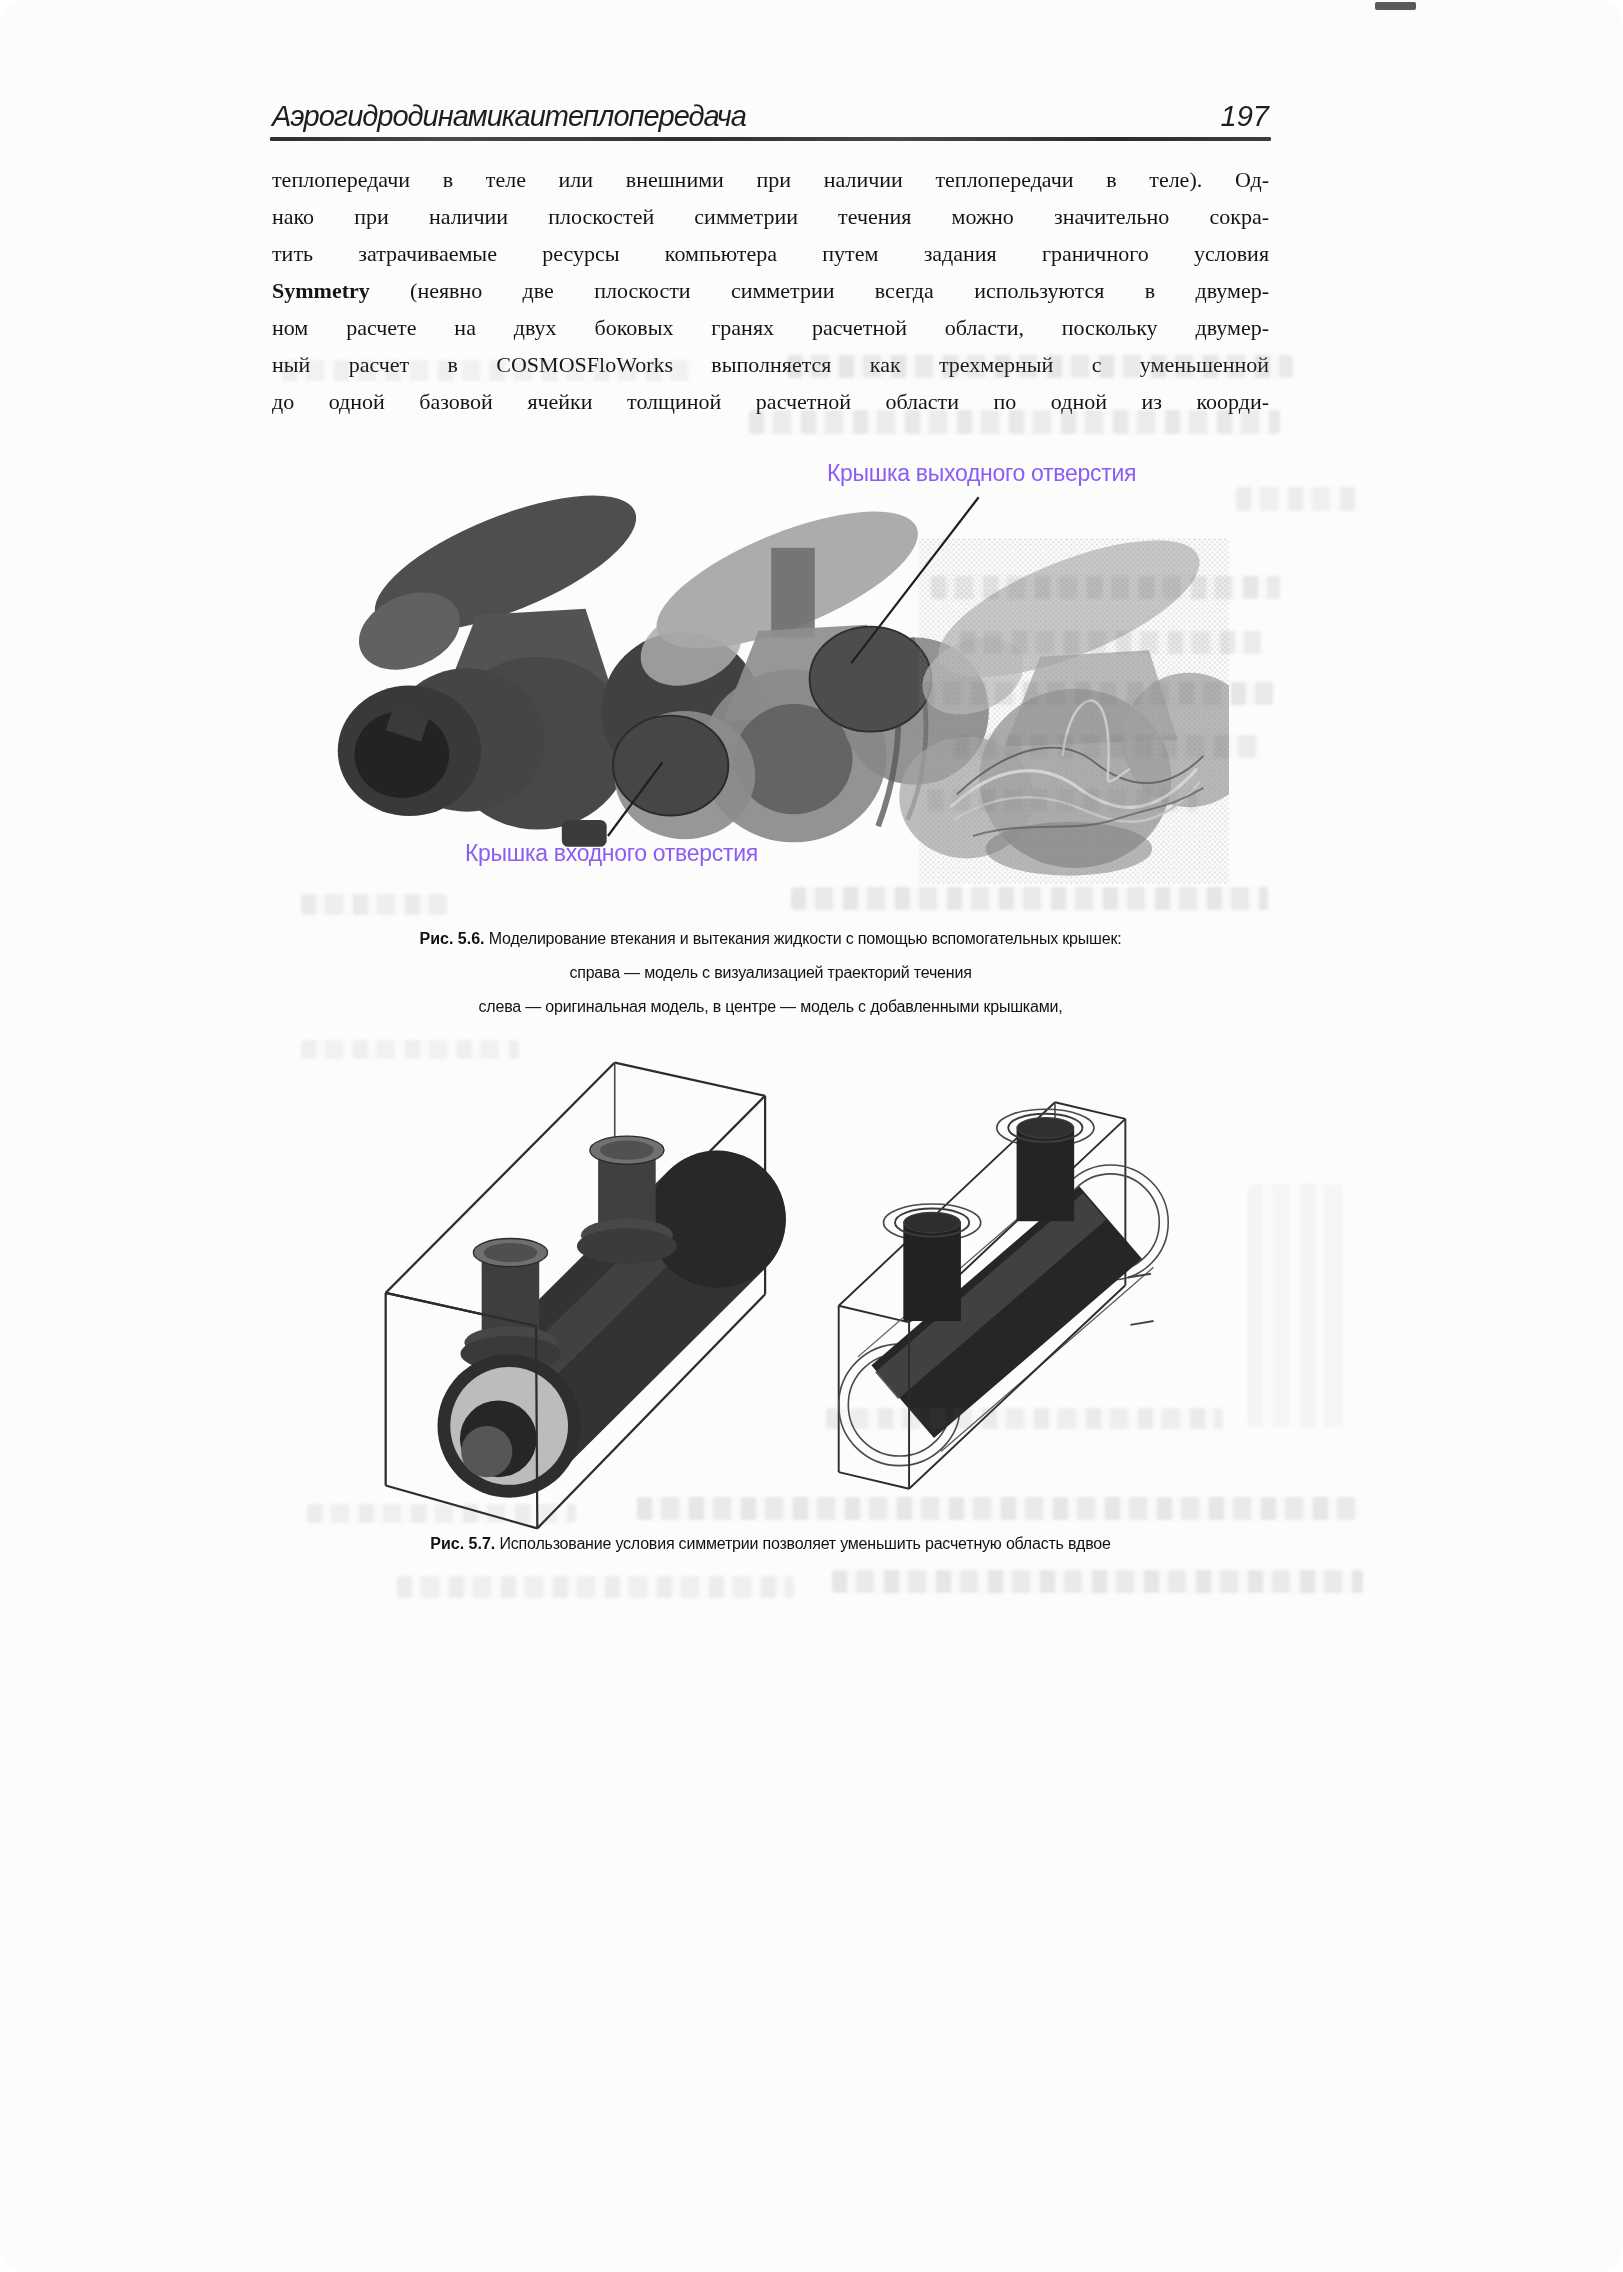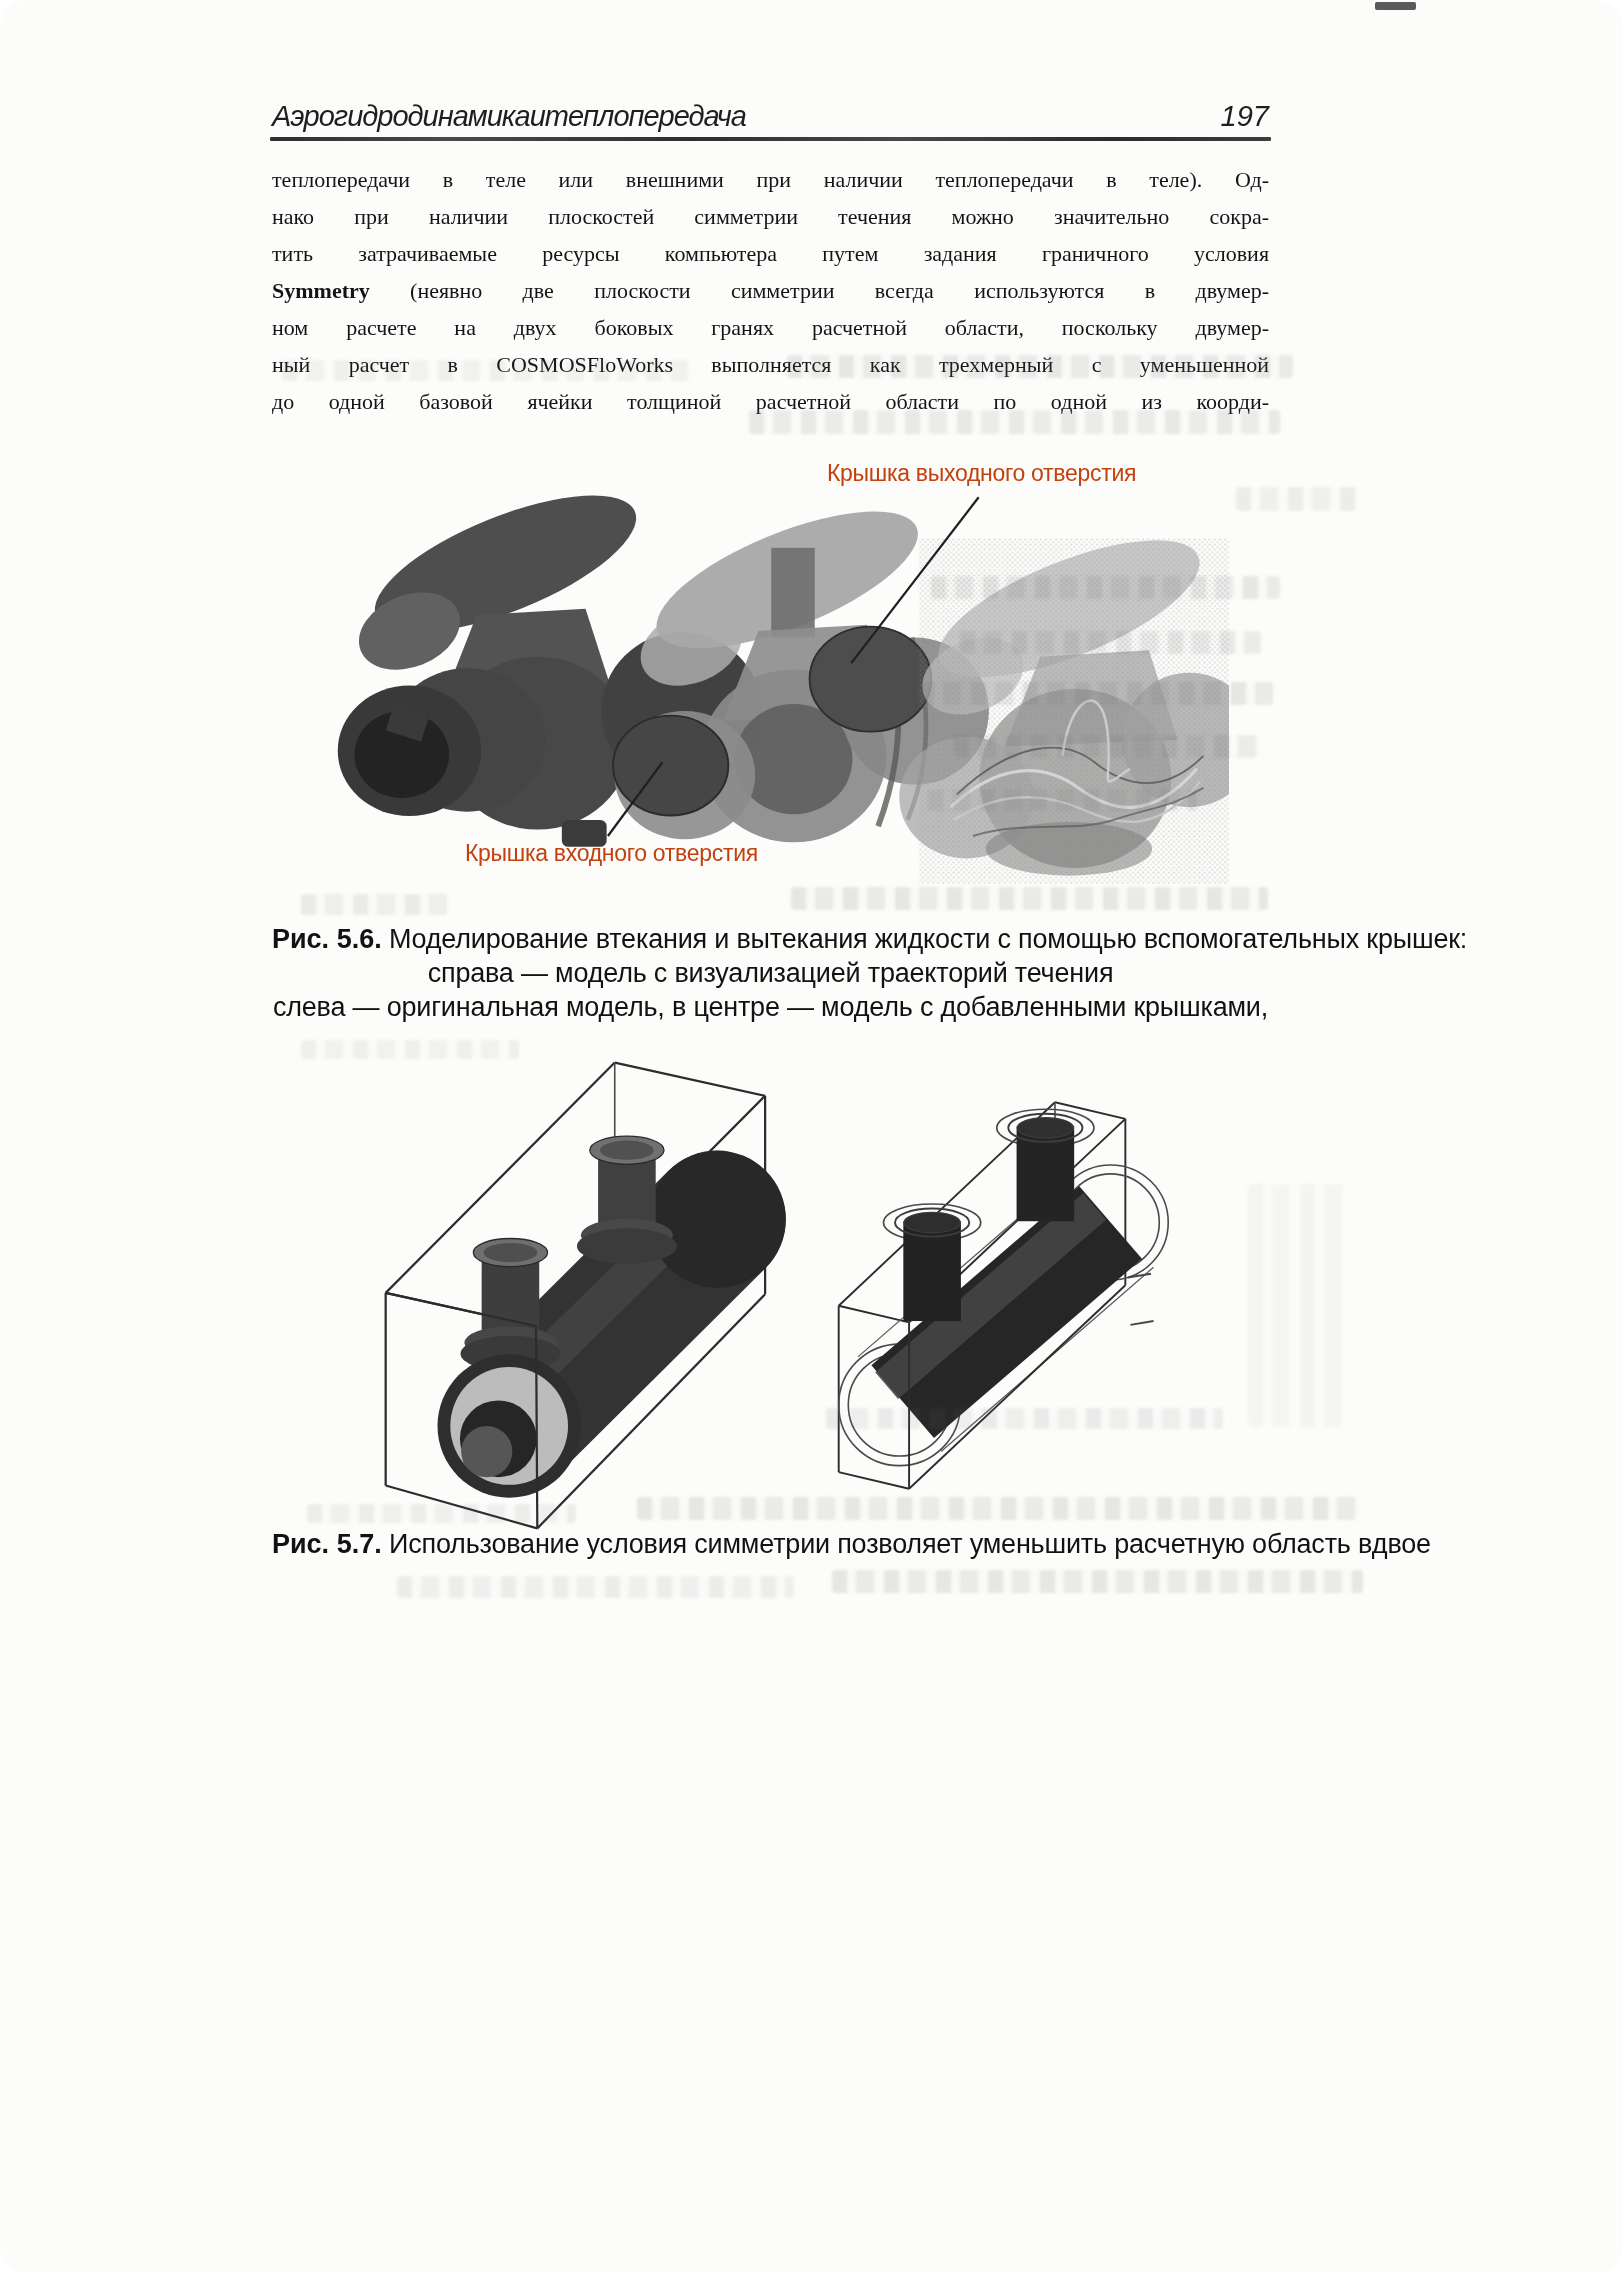--- a/index.html
+++ b/index.html
@@ -34,26 +34,26 @@
   .bl{
     height:37px;line-height:37px;
     text-align:justify;text-align-last:justify;
     overflow:hidden;
   }
   .bl.last{text-align-last:left;}
   .bl b{font-weight:bold;}
   
   .fig-label{
     position:absolute;font-family:"Liberation Sans", sans-serif;
-    font-size:23px;color:#c2410c;letter-spacing:-0.3px;white-space:nowrap;
+    font-size:23px;color:#8b5cf6;letter-spacing:-0.3px;white-space:nowrap;
   }
   .caption{
     position:absolute;left:272px;width:997px;
     font-family:"Liberation Sans", sans-serif;
-    font-size:27px;color:#121212;letter-spacing:-0.2px;
+    font-size:16px;color:#121212;letter-spacing:-0.2px;
     text-align:center;line-height:34px;
   }
   .caption .cline{white-space:nowrap;}
   .caption b{font-weight:bold;letter-spacing:0;}
   .figure-svg{position:absolute;}
   
   .bleed{
     position:absolute;border-radius:3.8px;pointer-events:none;
     background:repeating-linear-gradient(90deg,
       rgba(105,105,105,.30) 0px 15.4px,

